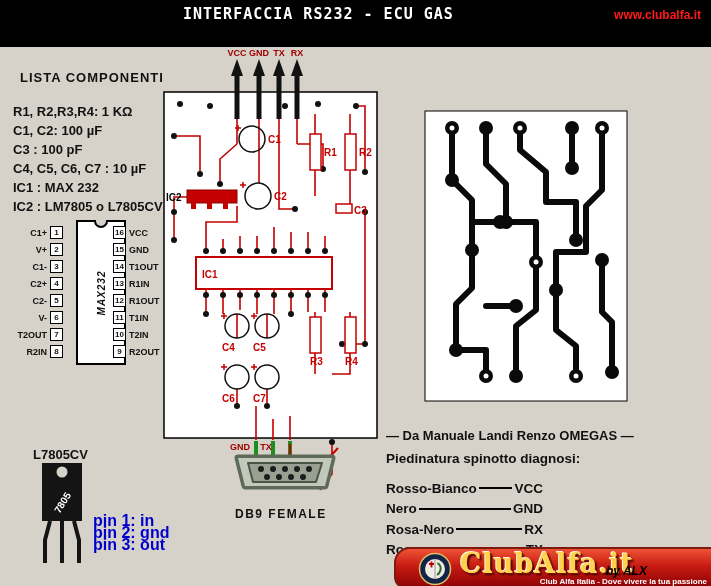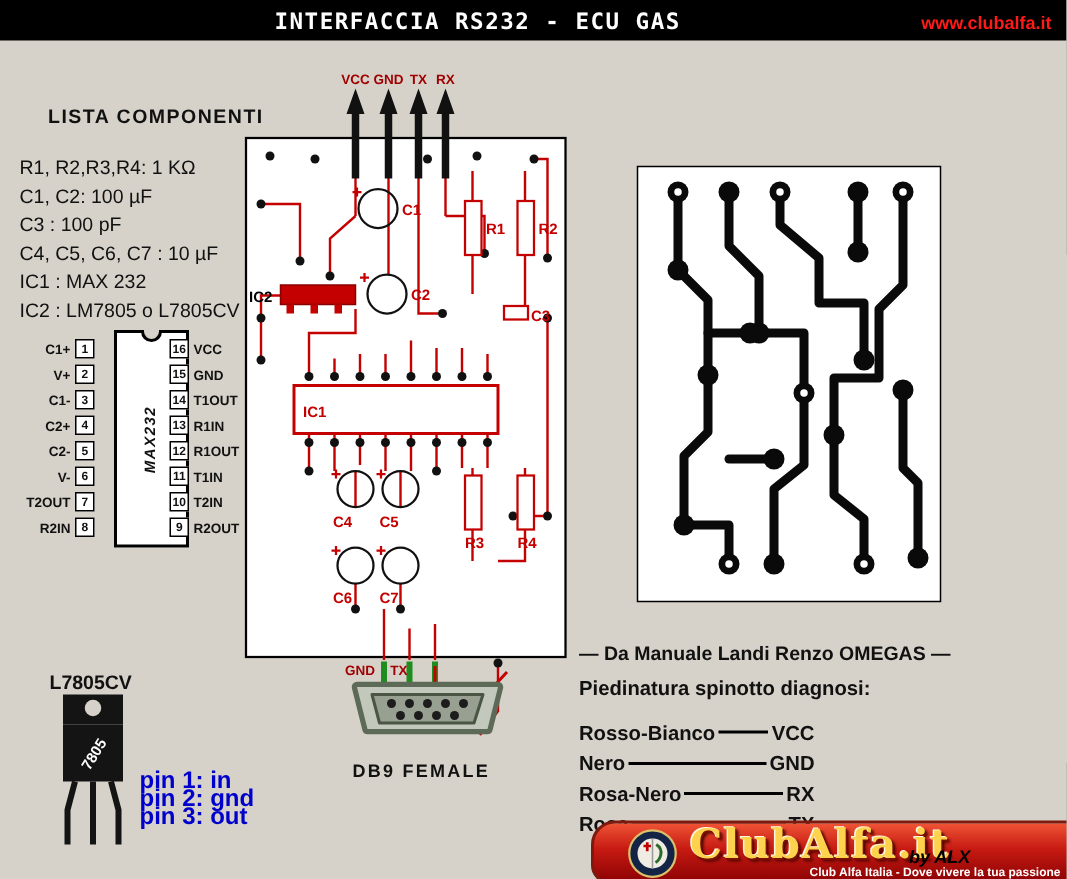--- a/index.html
+++ b/index.html
@@ -1,26 +1,26 @@
 <!DOCTYPE html>
 <html><head>
 <meta charset="utf-8">
 <style>
   * { margin:0; padding:0; box-sizing:border-box; }
   body { font-family:"Liberation Sans", sans-serif; background:#888; }
   .page { position:relative; width:711px; height:586px; background:#d6d2c9; overflow:hidden; color:#111; }
 
   
-  .header { position:absolute; left:0; top:0; width:711px; height:27px; background:#000; }
+  .header { position:absolute; left:0; top:0; width:711px; height:47px; background:#000; }
   .header-title { position:absolute; left:183px; top:5px; font-family:"DejaVu Sans Mono", monospace; font-weight:bold; font-size:15px; letter-spacing:1px; color:#fff; }
   .header-link { position:absolute; right:10px; top:8px; font-size:12px; font-weight:bold; color:#ff1a1a; text-decoration:none; }
 
   
-  .list-title { position:absolute; left:32px; top:70px; font-size:13px; font-weight:bold; letter-spacing:1px; }
-  .list-items { position:absolute; left:13px; top:102px; font-size:13px; font-weight:normal; line-height:19px; }
+  .list-title { position:absolute; left:20px; top:70px; font-size:13px; font-weight:bold; letter-spacing:1px; }
+  .list-items { position:absolute; left:13px; top:102px; font-size:13px; font-weight:bold; line-height:19px; }
 
   
   .max232 { position:absolute; left:13px; top:224px; width:160px; }
   .chip-body { position:absolute; left:63px; top:-4px; width:50px; height:145px; background:#fff; border:2px solid #000; z-index:1; }
   .chip-notch { position:absolute; left:50%; top:-2px; transform:translateX(-50%); width:14px; height:8px; border:2px solid #000; border-top:none; border-radius:0 0 8px 8px; background:#d6d2c9; }
   .chip-label { position:absolute; left:50%; top:50%; transform:translate(-50%,-50%) rotate(-90deg); font-size:10px; font-weight:bold; font-style:italic; letter-spacing:1px; white-space:nowrap; }
   .chip-rows { position:relative; z-index:2; }
   .pin-row { display:flex; align-items:center; height:17px; }
   .pin-name { font-size:9px; font-weight:bold; white-space:nowrap; }
   .pin-name.left { width:37px; text-align:right; padding-right:3px; flex:0 0 37px; }

